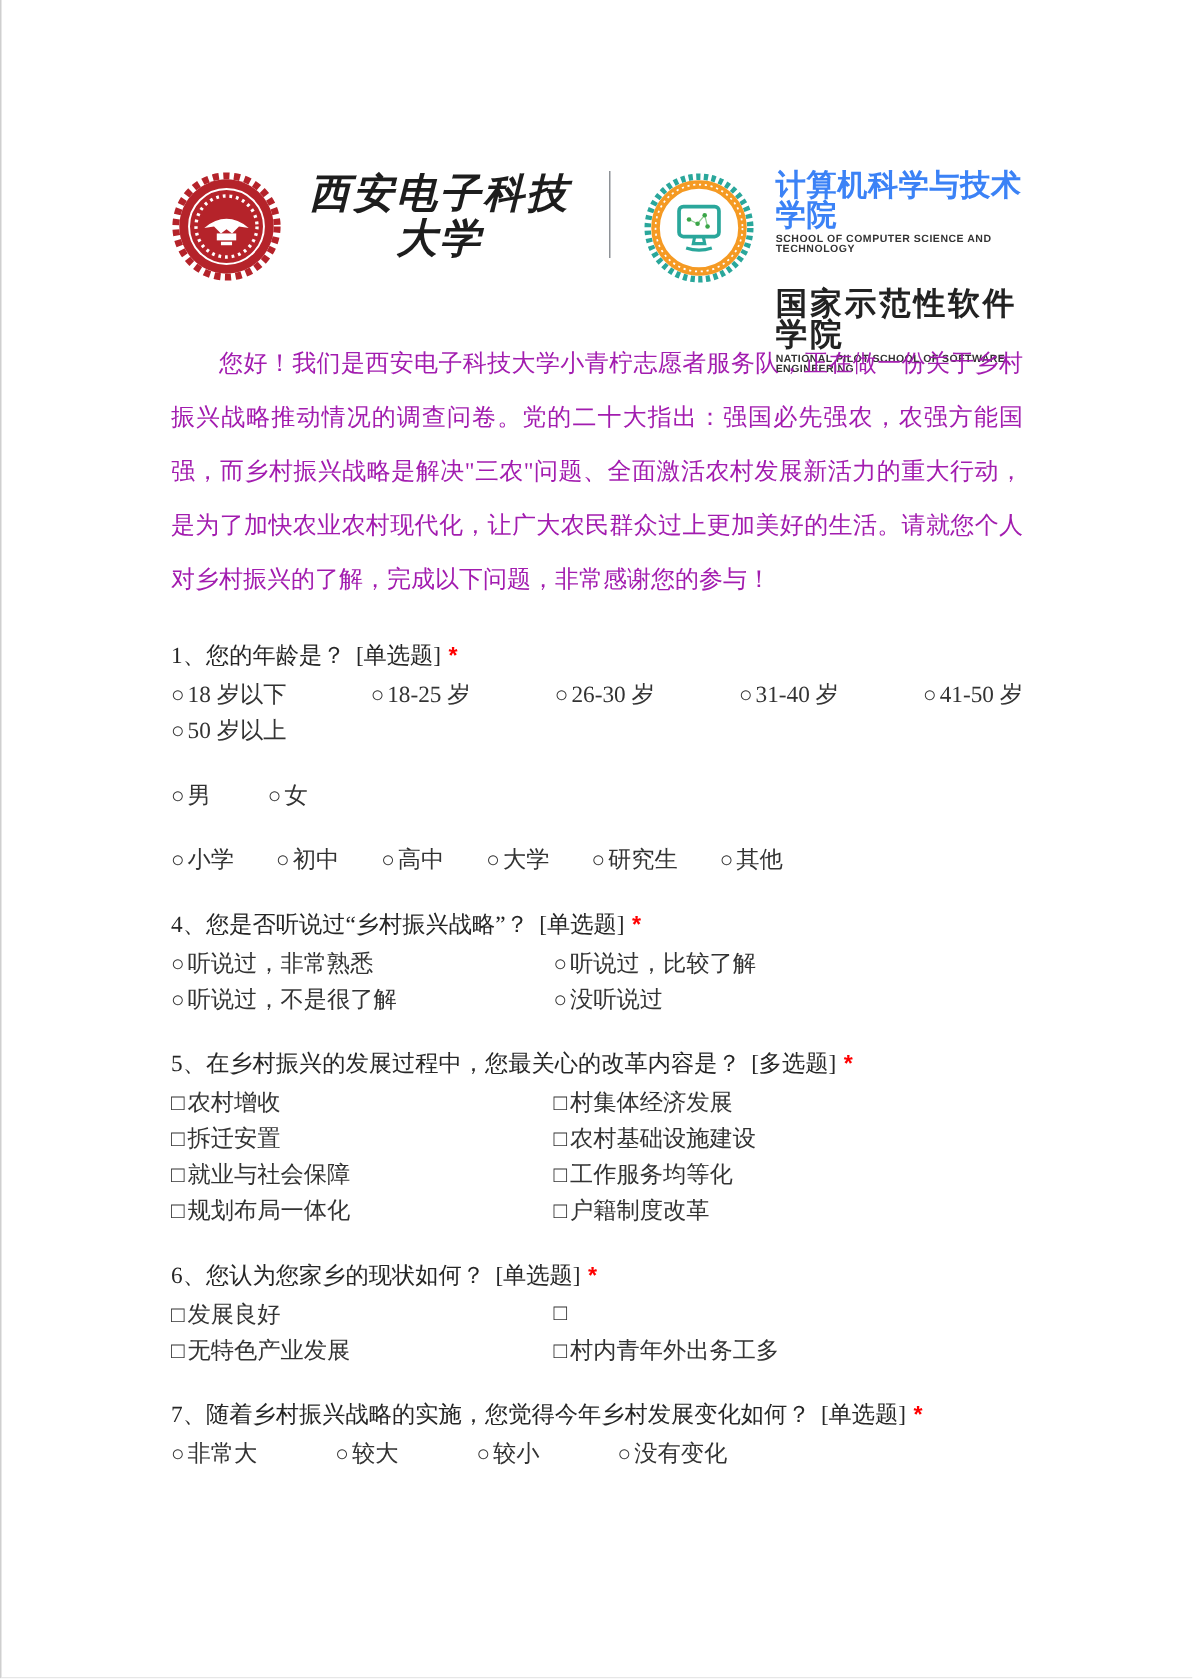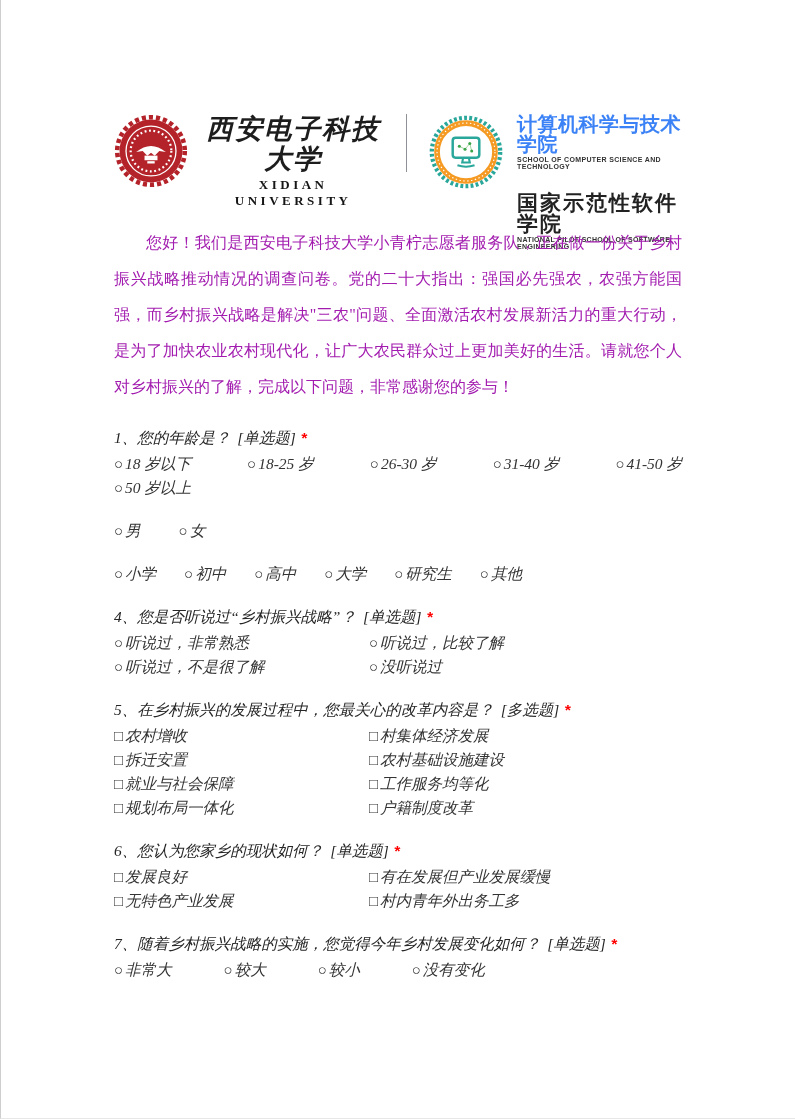--- a/index.html
+++ b/index.html
@@ -21,21 +21,21 @@
   .school-zh1{font-family:"Liberation Sans","DejaVu Sans",sans-serif;font-weight:700;font-size:20px;color:#3b82f6;letter-spacing:0.5px;}
   .school-en1{font-family:"Liberation Sans","DejaVu Sans",sans-serif;font-weight:700;font-size:7px;color:#333;letter-spacing:0.35px;margin:2px 0 3px 0;}
   .school-zh2{font-family:"Liberation Sans","DejaVu Sans",sans-serif;font-weight:700;font-size:21px;color:#222;letter-spacing:2px;margin-top:22px;}
   .school-en2{font-family:"Liberation Sans","DejaVu Sans",sans-serif;font-weight:700;font-size:7px;color:#333;letter-spacing:0.3px;margin-top:2px;}
   
   .doc-title{margin-top:30px;text-align:center;font-family:"Liberation Sans","DejaVu Sans",sans-serif;
     font-weight:700;font-size:23px;color:#000;}
   .intro{margin-top:29px;font-size:16px;line-height:36px;text-align:justify;color:#a21caf;text-indent:2em;}
   
   .questions{margin-top:21px;}
-  .question{margin-bottom:19px;font-size:15.5px;line-height:23px;color:#333;font-style:italic;}
+  .question{margin-bottom:19px;font-size:15.5px;line-height:23px;color:#333;}
   .q-header{color:#262626;margin-bottom:3px;white-space:nowrap;}
   .q-tag{margin-left:7px;}
   .q-req{color:#ff0000;margin-left:5px;font-family:"Liberation Sans","DejaVu Sans",sans-serif;font-weight:bold;}
   .opt-row{white-space:nowrap;}
   .option{cursor:pointer;display:inline-flex;align-items:baseline;}
   .opt-icon{margin-right:2px;font-size:15px;color:#333;}
   .layout-justified .opt-row{display:flex;justify-content:space-between;}
   .layout-justified .opt-row:last-child{justify-content:flex-start;}
   .layout-inline-sm .opt-row{display:flex;gap:38px;}
   .layout-inline .opt-row{display:flex;gap:28px;}
@@ -54,21 +54,20 @@
         <circle cx="40" cy="40" r="34" fill="#b5232a"></circle>
         <circle cx="40" cy="40" r="27" fill="none" stroke="#ffffff" stroke-width="1.4"></circle>
         <circle cx="40" cy="40" r="22" fill="none" stroke="#ffffff" stroke-width="2.4" stroke-dasharray="2 2.8"></circle>
         <path d="M24 41 Q40 28 56 41 L49 40 L44 45 L40 42 L36 45 L31 40 Z" fill="#ffffff"></path>
         <rect x="33" y="45" width="14" height="5" fill="#ffffff"></rect>
         <rect x="36" y="51" width="8" height="2.5" fill="#ffffff"></rect>
       </svg>
     </div>
     <div class="xd-names">
       <div class="calligraphy">西安电子科技大学</div>
-      <div class="xd-en">XIDIAN UNIVERSITY</div>
     </div>
     <div class="hdr-divider"></div>
     <div class="emblem-wrap">
       <svg width="76" height="76" viewBox="0 0 80 80" aria-hidden="true">
         <circle cx="40" cy="40" r="36" fill="none" stroke="#2aa79b" stroke-width="4.5" stroke-dasharray="3 2.4"></circle>
         <circle cx="40" cy="40" r="30.5" fill="#ffffff" stroke="#f59a23" stroke-width="6"></circle>
         <circle cx="40" cy="40" r="30.5" fill="none" stroke="#ffffff" stroke-width="1.2" stroke-dasharray="1.5 2.6"></circle>
         <rect x="26" y="25" width="28" height="21" rx="3" fill="none" stroke="#2aa79b" stroke-width="2.6"></rect>
         <path d="M37 46 L36 51 L44 51 L43 46" fill="none" stroke="#2aa79b" stroke-width="2.2"></path>
         <path d="M31 54 Q40 57 49 54" fill="none" stroke="#2aa79b" stroke-width="2.2"></path>
@@ -230,21 +229,20 @@
       </div>
       <div class="question layout-two-col">
         <div class="q-header"><span>6、您认为您家乡的现状如何？</span><span class="q-tag">[单选题]</span><span class="q-req">*</span></div>
         <div class="opt-row">
           <span class="option">
             <span class="opt-icon">□</span>
             <span class="opt-label">发展良好</span>
           </span>
           <span class="option">
             <span class="opt-icon">□</span>
-            <span class="opt-label">有在发展但产业发展缓慢</span>
           </span>
         </div>
         <div class="opt-row">
           <span class="option">
             <span class="opt-icon">□</span>
             <span class="opt-label">无特色产业发展</span>
           </span>
           <span class="option">
             <span class="opt-icon">□</span>
             <span class="opt-label">村内青年外出务工多</span>

